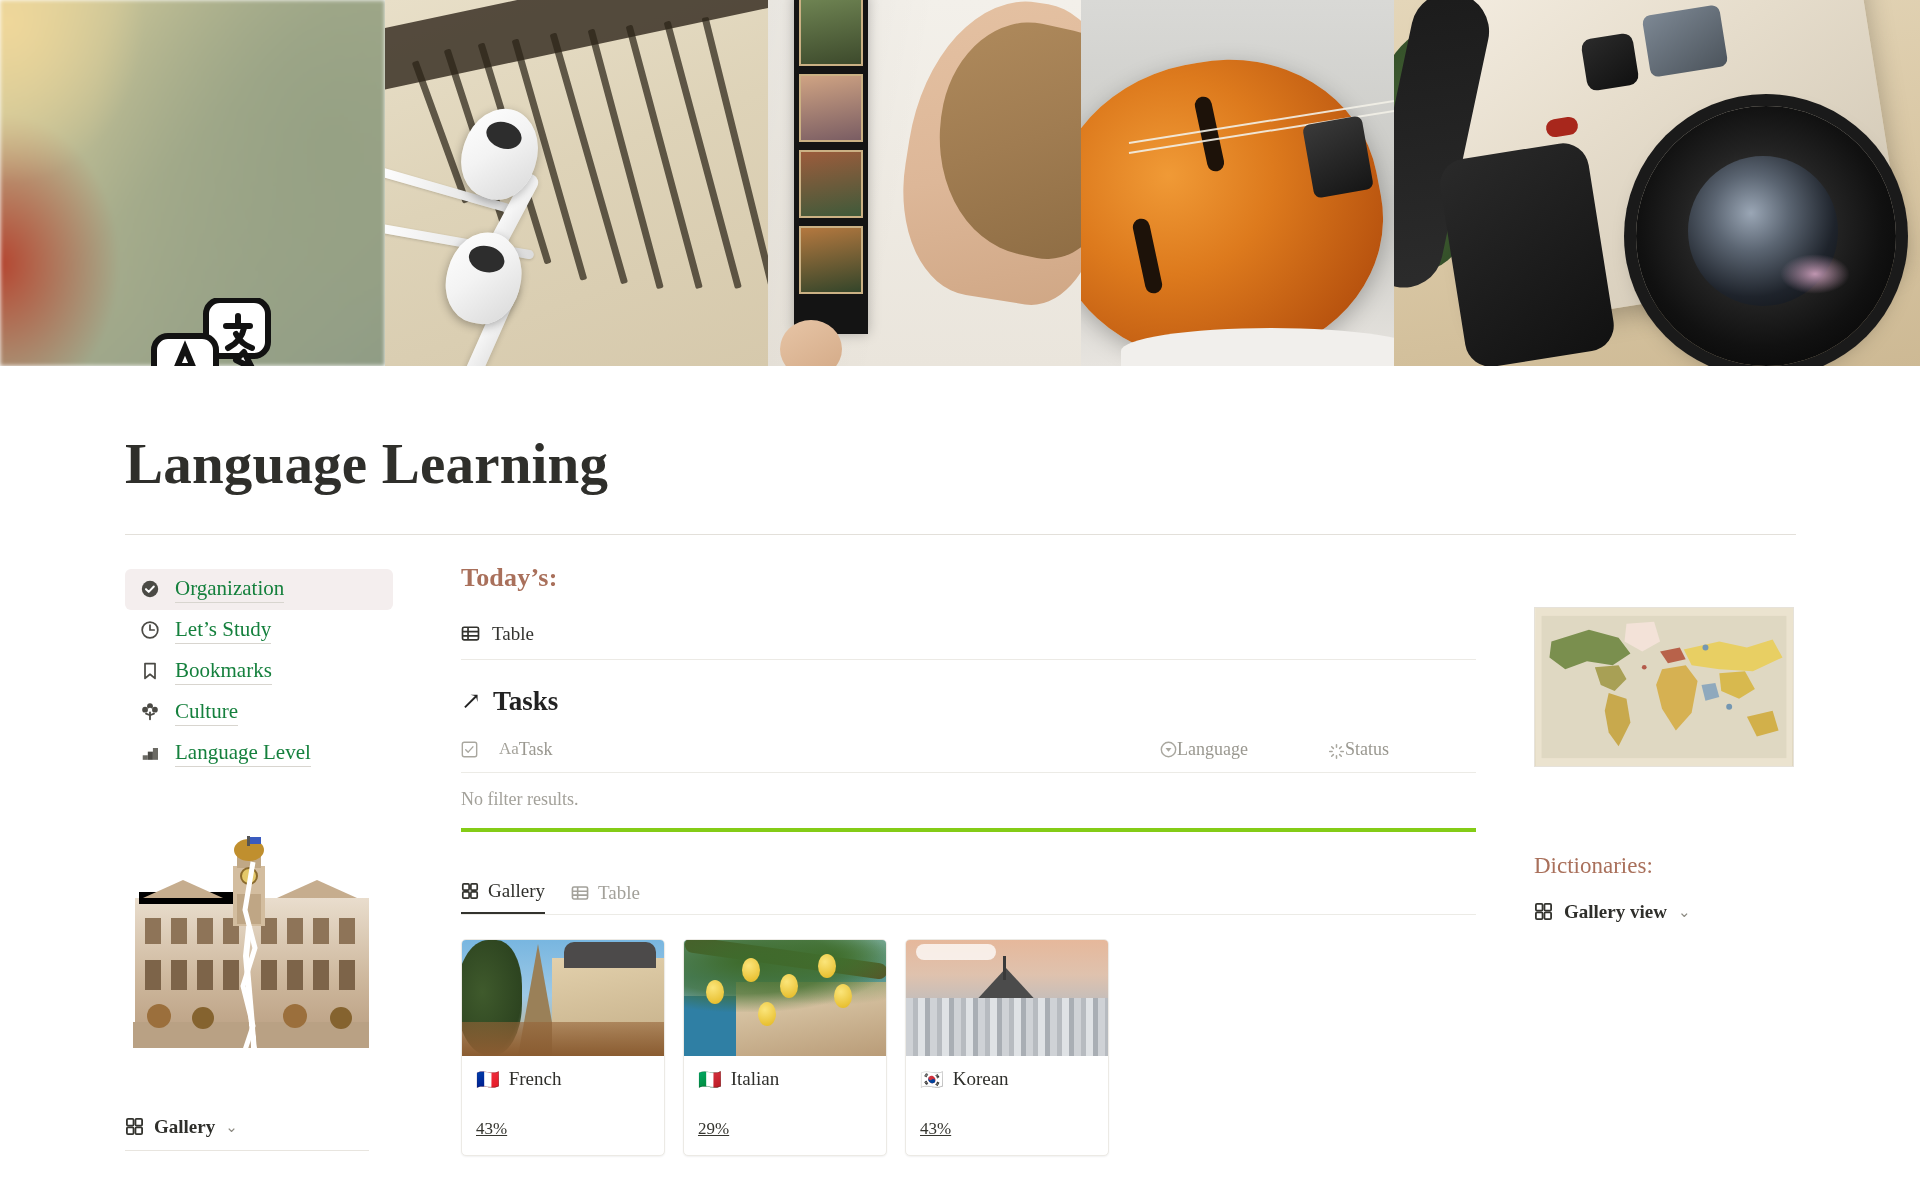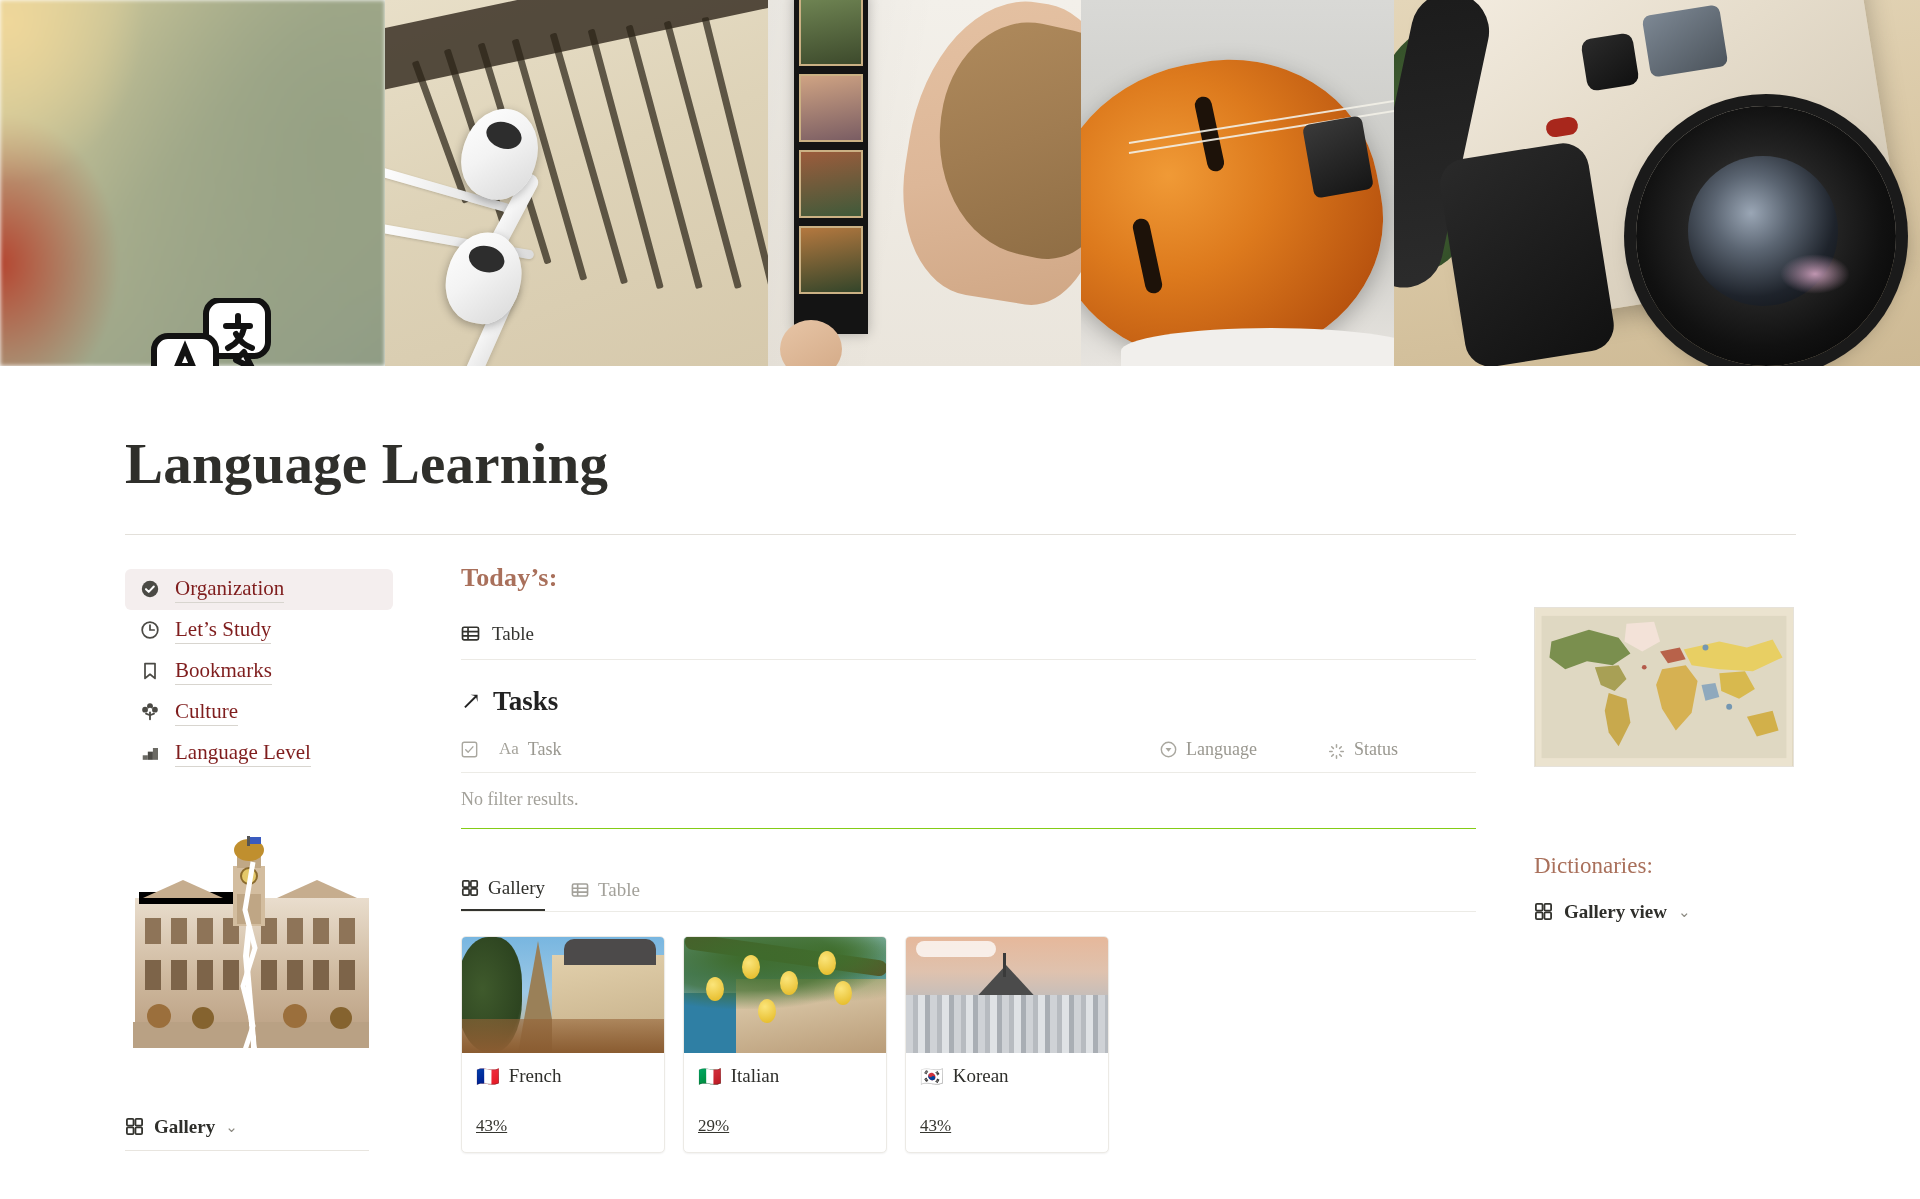--- a/index.html
+++ b/index.html
@@ -194,21 +194,21 @@
   .nav-list{ margin-top: 6px; }
   .nav-item{
     display:flex; align-items:center; gap:14px;
     padding: 7px 12px 7px 14px;
     border-radius:6px;
     cursor:pointer;
   }
   .nav-item.active{ background:#f4eeee; }
   .nav-ico{ width:22px; height:22px; flex:none; display:flex; align-items:center; justify-content:center; }
   .nav-label{
-    font-size:21px; color:#7f1d1d;
+    font-size:21px; color:#15803d;
     border-bottom:1px solid #d8d5cf; padding-bottom:1px;
   }
 
   .left-image{
     margin-top: 62px; margin-left: 0px;
     width: 248px; height: 222px;
     position:relative;
   }
 
   .left-gallery-row{
@@ -236,29 +236,29 @@
     margin-top: 26px;
     font-size:27px; font-weight:700; color:#222;
   }
   .tasks-head .arrow{ font-size:24px; font-weight:400; color:#222; }
   .db-header{
     display:flex; align-items:center;
     margin-top: 22px; padding-bottom:12px;
     border-bottom:1px solid #ecebe6;
   }
   .dbh-check{ width:38px; flex:none; display:flex; align-items:center; }
-  .dbh-col{ display:flex; align-items:center; gap:9px; font-size:18px; color:#9a9890; }
+  .dbh-col{ display:flex; align-items:center; font-size:18px; color:#9a9890; }
   .dbh-col .aa{ font-size:17px; color:#a5a39b; }
   .col-task{ flex:1; }
   .col-lang{ width:168px; flex:none; }
   .col-status{ width:148px; flex:none;align-items:flex-end; }
   .no-results{
     margin-top:16px; padding-bottom:18px;
     font-size:18px; color:#a3a19a;
-    border-bottom:1px solid #84cc16;
+    border-bottom:4px solid #84cc16;
   }
 
   .view-tabs{
     display:flex; align-items:flex-end; gap:26px;
     margin-top: 48px;
     border-bottom:1px solid #ecebe6;
   }
   .vtab{
     display:flex; align-items:center; gap:9px;
     padding-bottom:10px; font-size:19px; color:#a3a19a; cursor:pointer;

